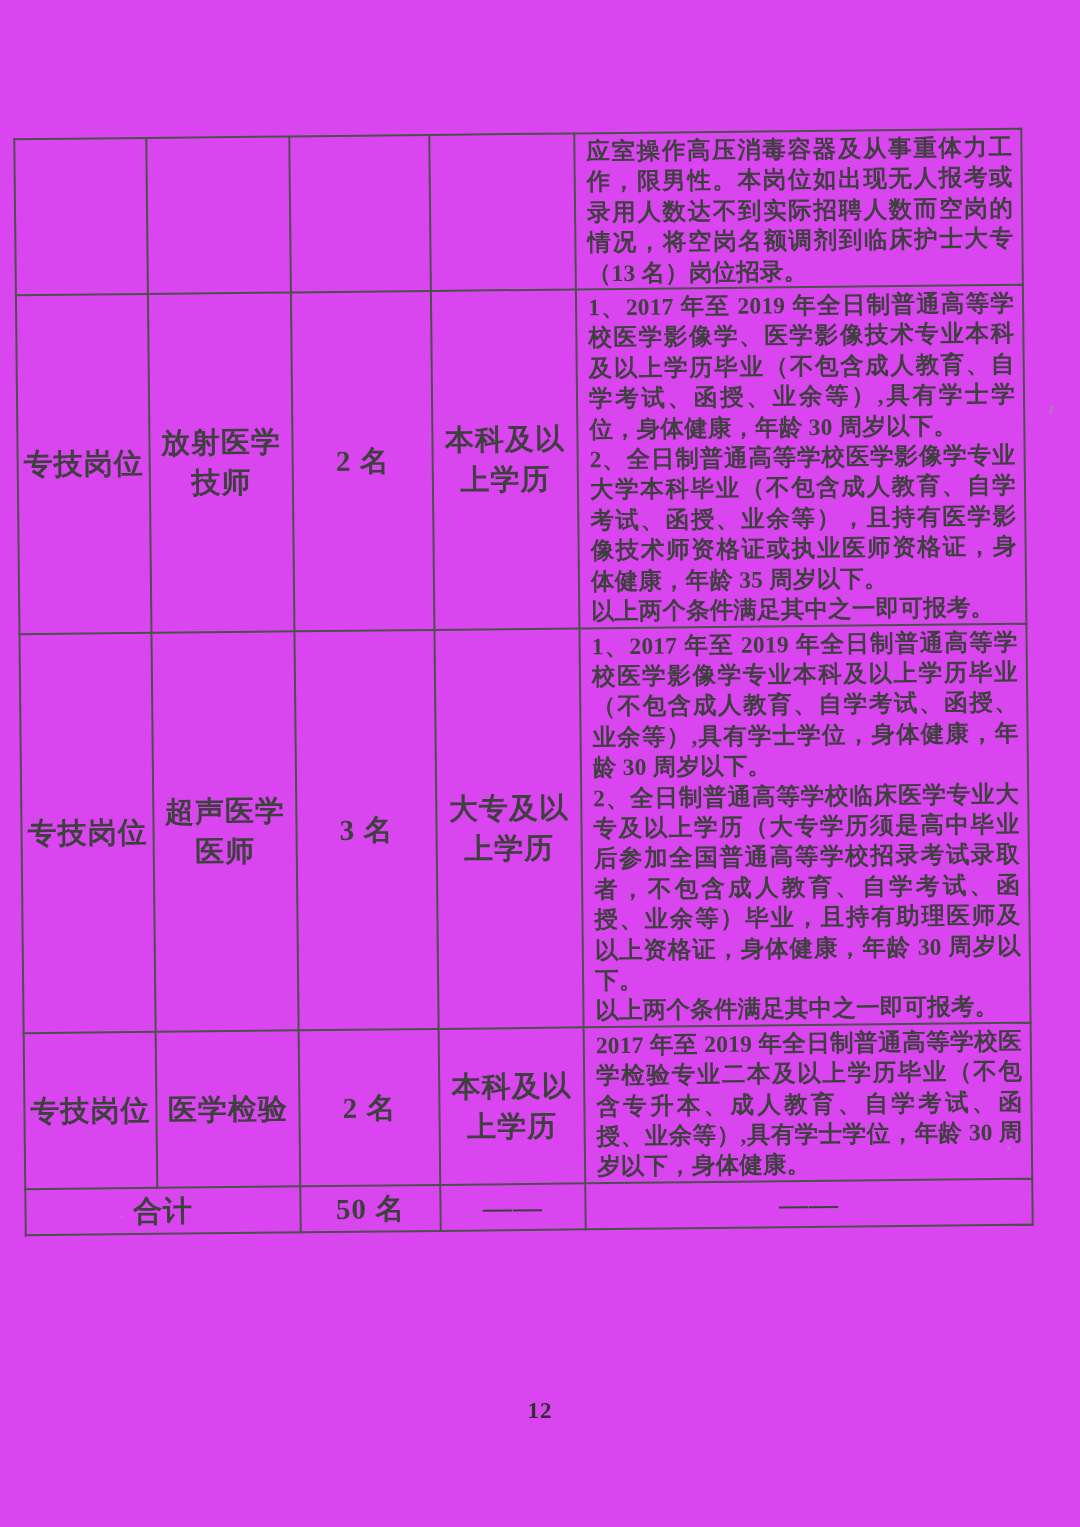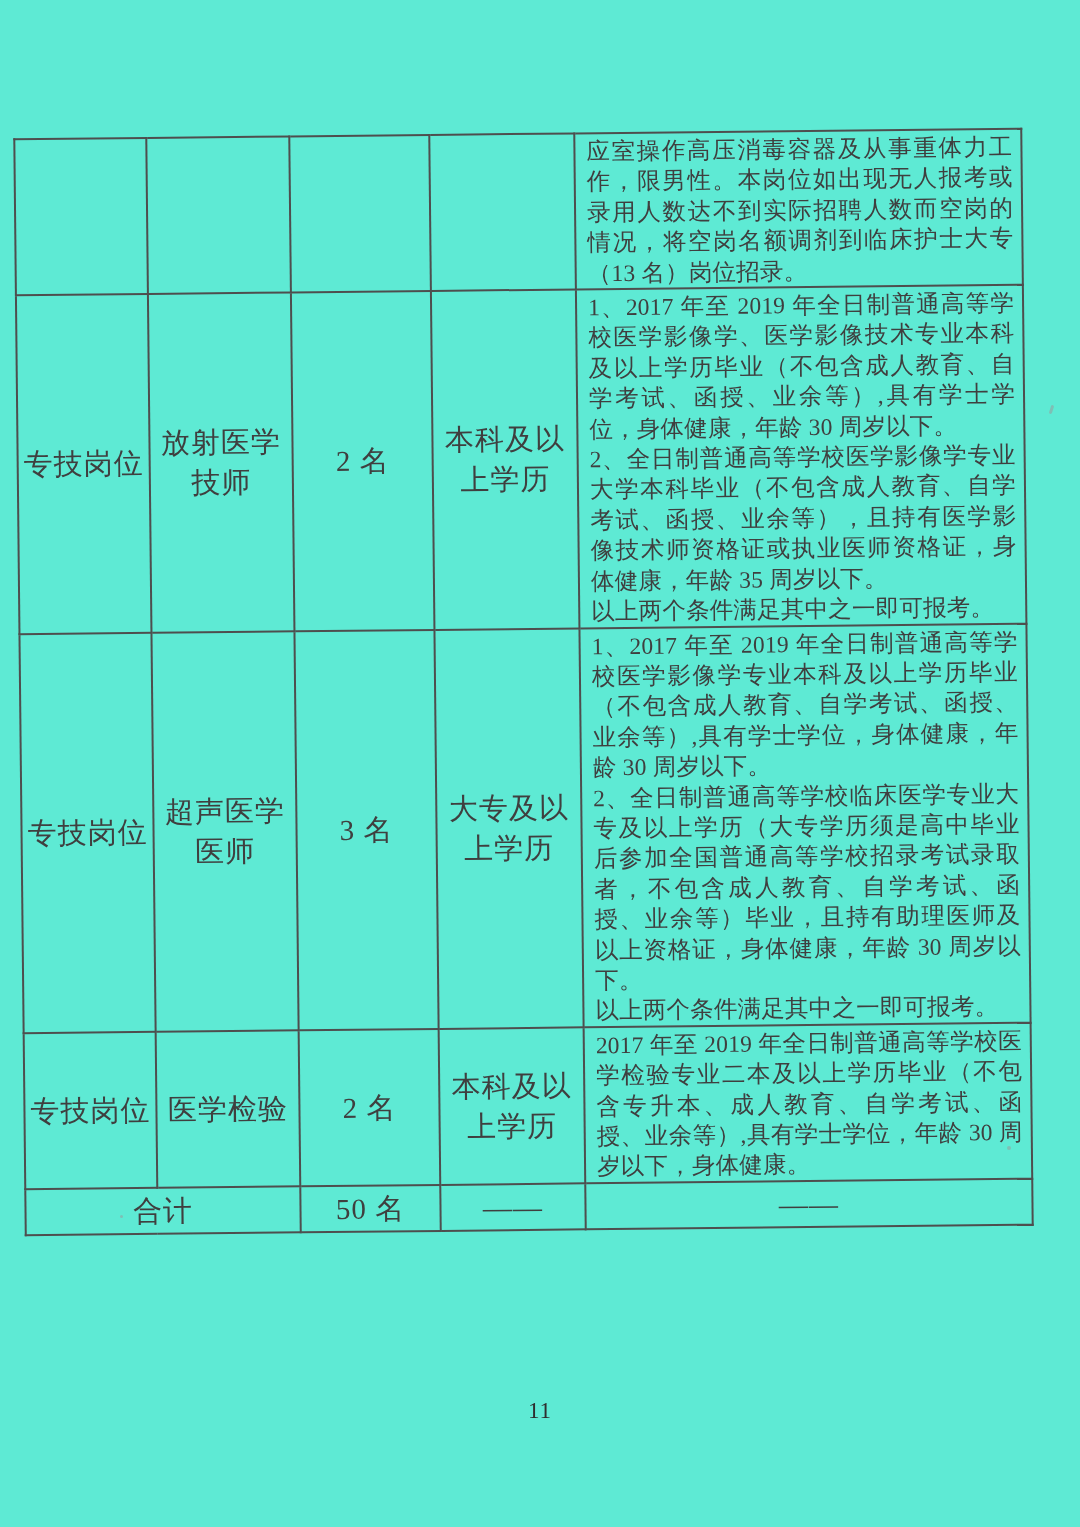--- a/index.html
+++ b/index.html
@@ -4,22 +4,23 @@
 <style>
   * { margin:0; padding:0; box-sizing:border-box; }
   html,body { width:1080px; height:1527px; }
   body {
     position:relative;
     background:#e9e9e9;
     font-family:"Liberation Serif","DejaVu Serif",serif;
   }
   .page {
     position:absolute; inset:0;
-    background:#5eead4;
+    background:#d946ef;
     overflow:hidden;
+    font-weight:bold;
   }
   .table-wrap {
     position:absolute;
     left:19px; top:133px;
     width:1007px;
     transform:rotate(-0.6deg);
     transform-origin:50% 50%;
   }
   table {
     width:100%;
@@ -125,18 +126,18 @@
         <tr class="r4">
           <td class="c" colspan="2">合计</td>
           <td class="c">50 名</td>
           <td class="c dash">——</td>
           <td class="c dash">——</td>
         </tr>
       </tbody>
     </table>
   </div>
 
-  <div class="page-number">11</div>
+  <div class="page-number">12</div>
 
   <div class="artifact a1"></div>
   <div class="artifact a2"></div>
   <div class="artifact a3"></div>
 </div>
 
 </body></html>

